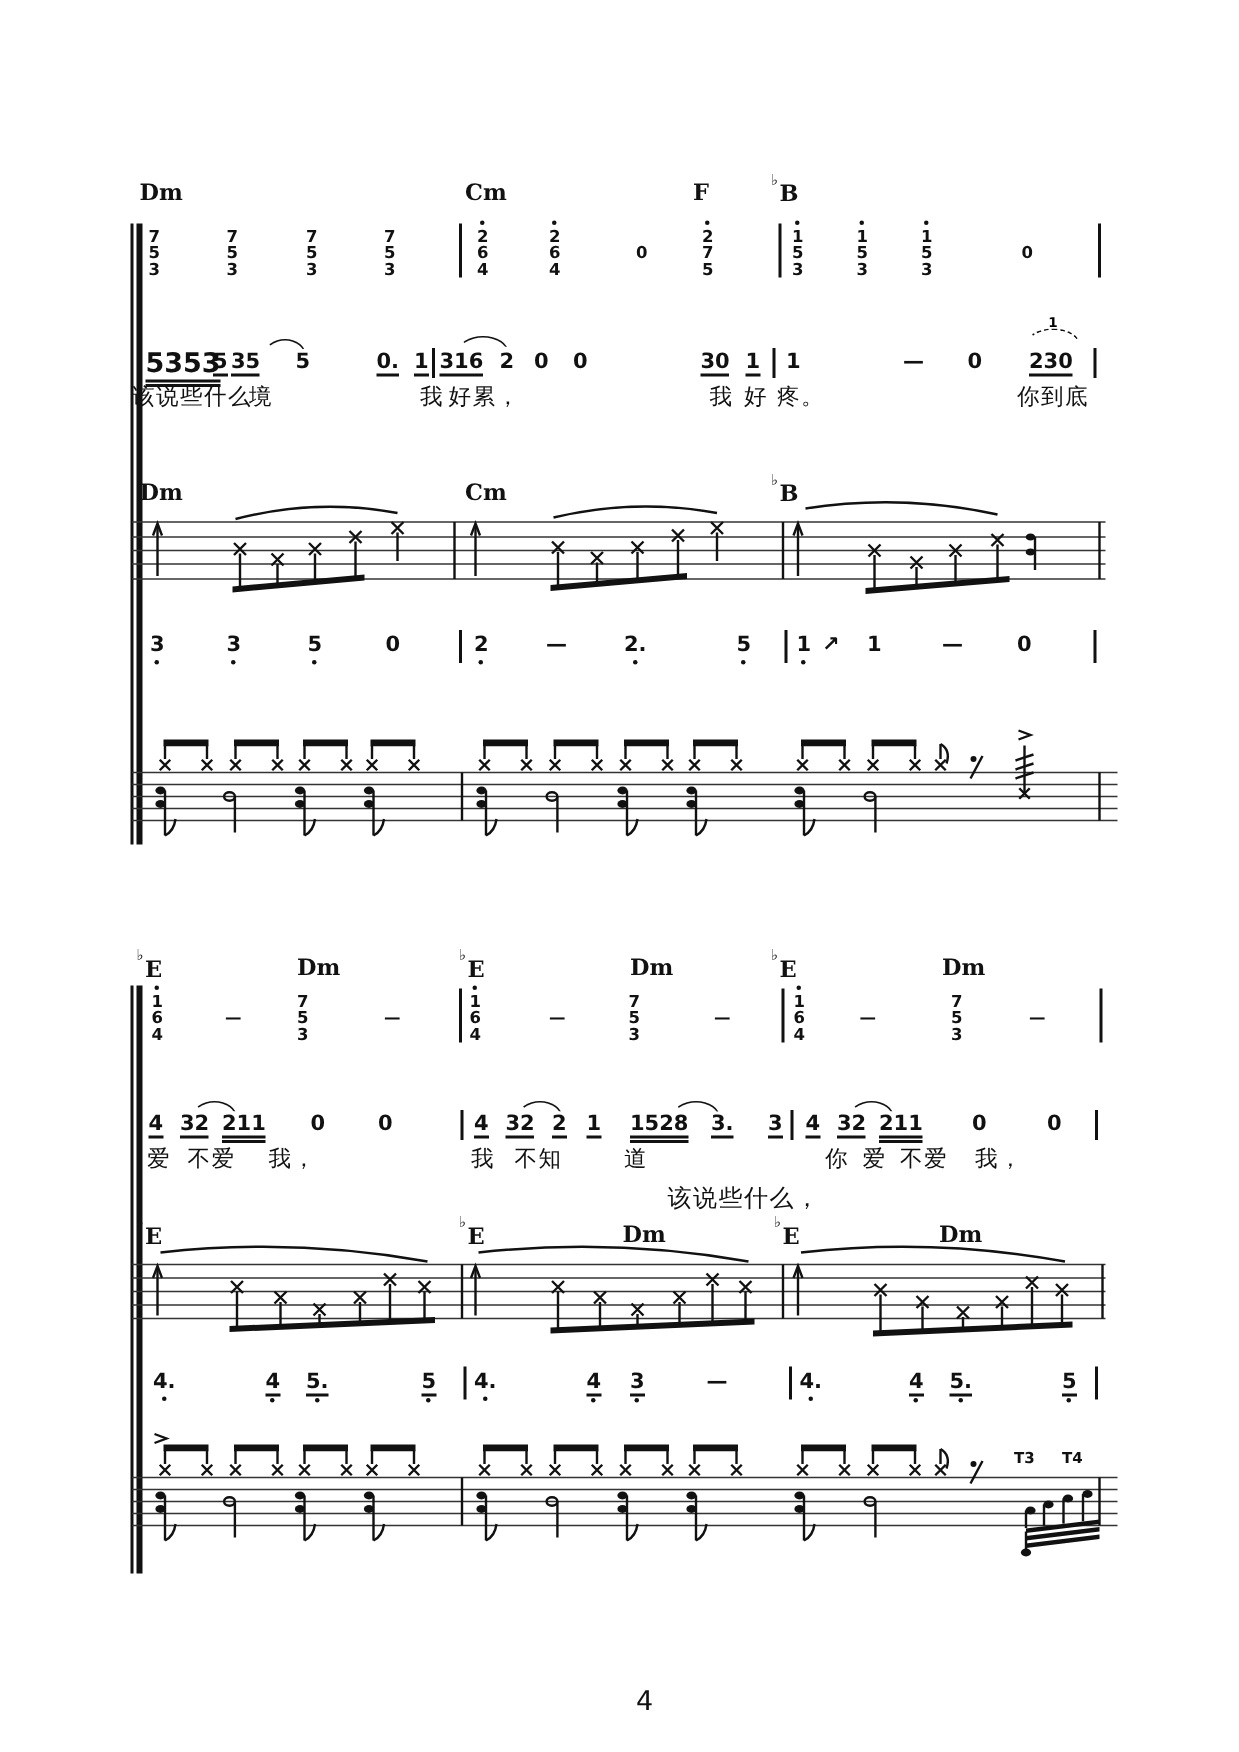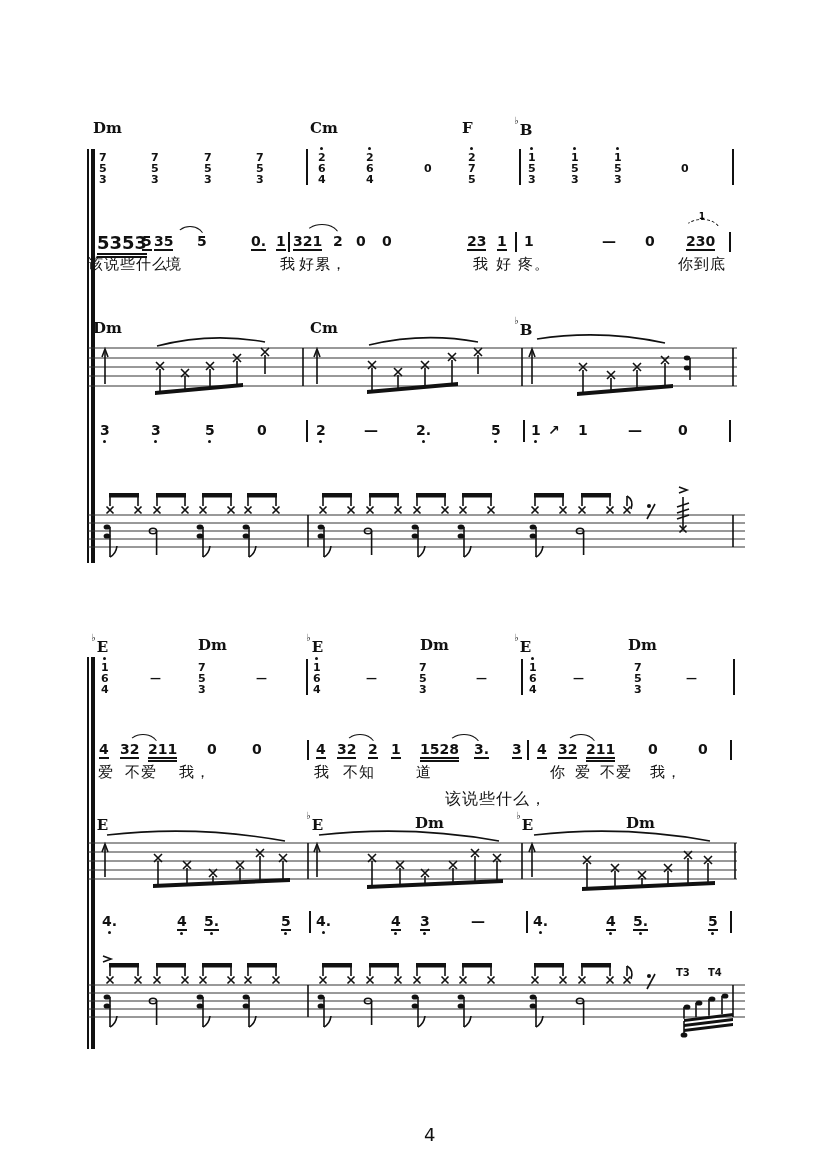--- a/index.html
+++ b/index.html
@@ -400,25 +400,25 @@
       <span class="tok" style="left: 468px; top: 174px; font-size: 11px;">5</span>
       <span class="tok" style="left: 528px; top: 174px; font-size: 11px;">3</span>
       <span class="tok" style="left: 571px; top: 174px; font-size: 11px;">3</span>
       <span class="tok" style="left: 614px; top: 174px; font-size: 11px;">3</span>
       <span class="tok u2" style="left: 97px; top: 234px; font-size: 18px;">5353</span>
       <span class="tok u1" style="left: 142px; top: 234px; font-size: 14px;">5</span>
       <span class="tok u1" style="left: 154px; top: 234px; font-size: 14px;">35</span>
       <span class="tok" style="left: 197px; top: 234px; font-size: 14px;">5</span>
       <span class="tok u1" style="left: 251px; top: 234px; font-size: 14px;">0.</span>
       <span class="tok u1" style="left: 276px; top: 234px; font-size: 14px;">1</span>
-      <span class="tok u1" style="left: 293px; top: 234px; font-size: 14px;">321</span>
+      <span class="tok u1" style="left: 293px; top: 234px; font-size: 14px;">316</span>
       <span class="tok" style="left: 333px; top: 234px; font-size: 14px;">2</span>
       <span class="tok" style="left: 356px; top: 234px; font-size: 14px;">0</span>
       <span class="tok" style="left: 382px; top: 234px; font-size: 14px;">0</span>
-      <span class="tok u1" style="left: 467px; top: 234px; font-size: 14px;">23</span>
+      <span class="tok u1" style="left: 467px; top: 234px; font-size: 14px;">30</span>
       <span class="tok u1" style="left: 497px; top: 234px; font-size: 14px;">1</span>
       <span class="tok" style="left: 524px; top: 234px; font-size: 14px;">1</span>
       <span class="tok" style="left: 602px; top: 234px; font-size: 14px;">—</span>
       <span class="tok" style="left: 645px; top: 234px; font-size: 14px;">0</span>
       <span class="tok u1" style="left: 686px; top: 234px; font-size: 14px;">230</span>
       <span class="tok lyric" style="left: 88px; top: 257px; font-size: 15px;">该说些什么</span>
       <span class="tok lyric" style="left: 166px; top: 257px; font-size: 15px;">境</span>
       <span class="tok lyric" style="left: 280px; top: 257px; font-size: 15px;">我</span>
       <span class="tok lyric" style="left: 299px; top: 257px; font-size: 15px;">好累，</span>
       <span class="tok lyric" style="left: 473px; top: 257px; font-size: 15px;">我</span>

